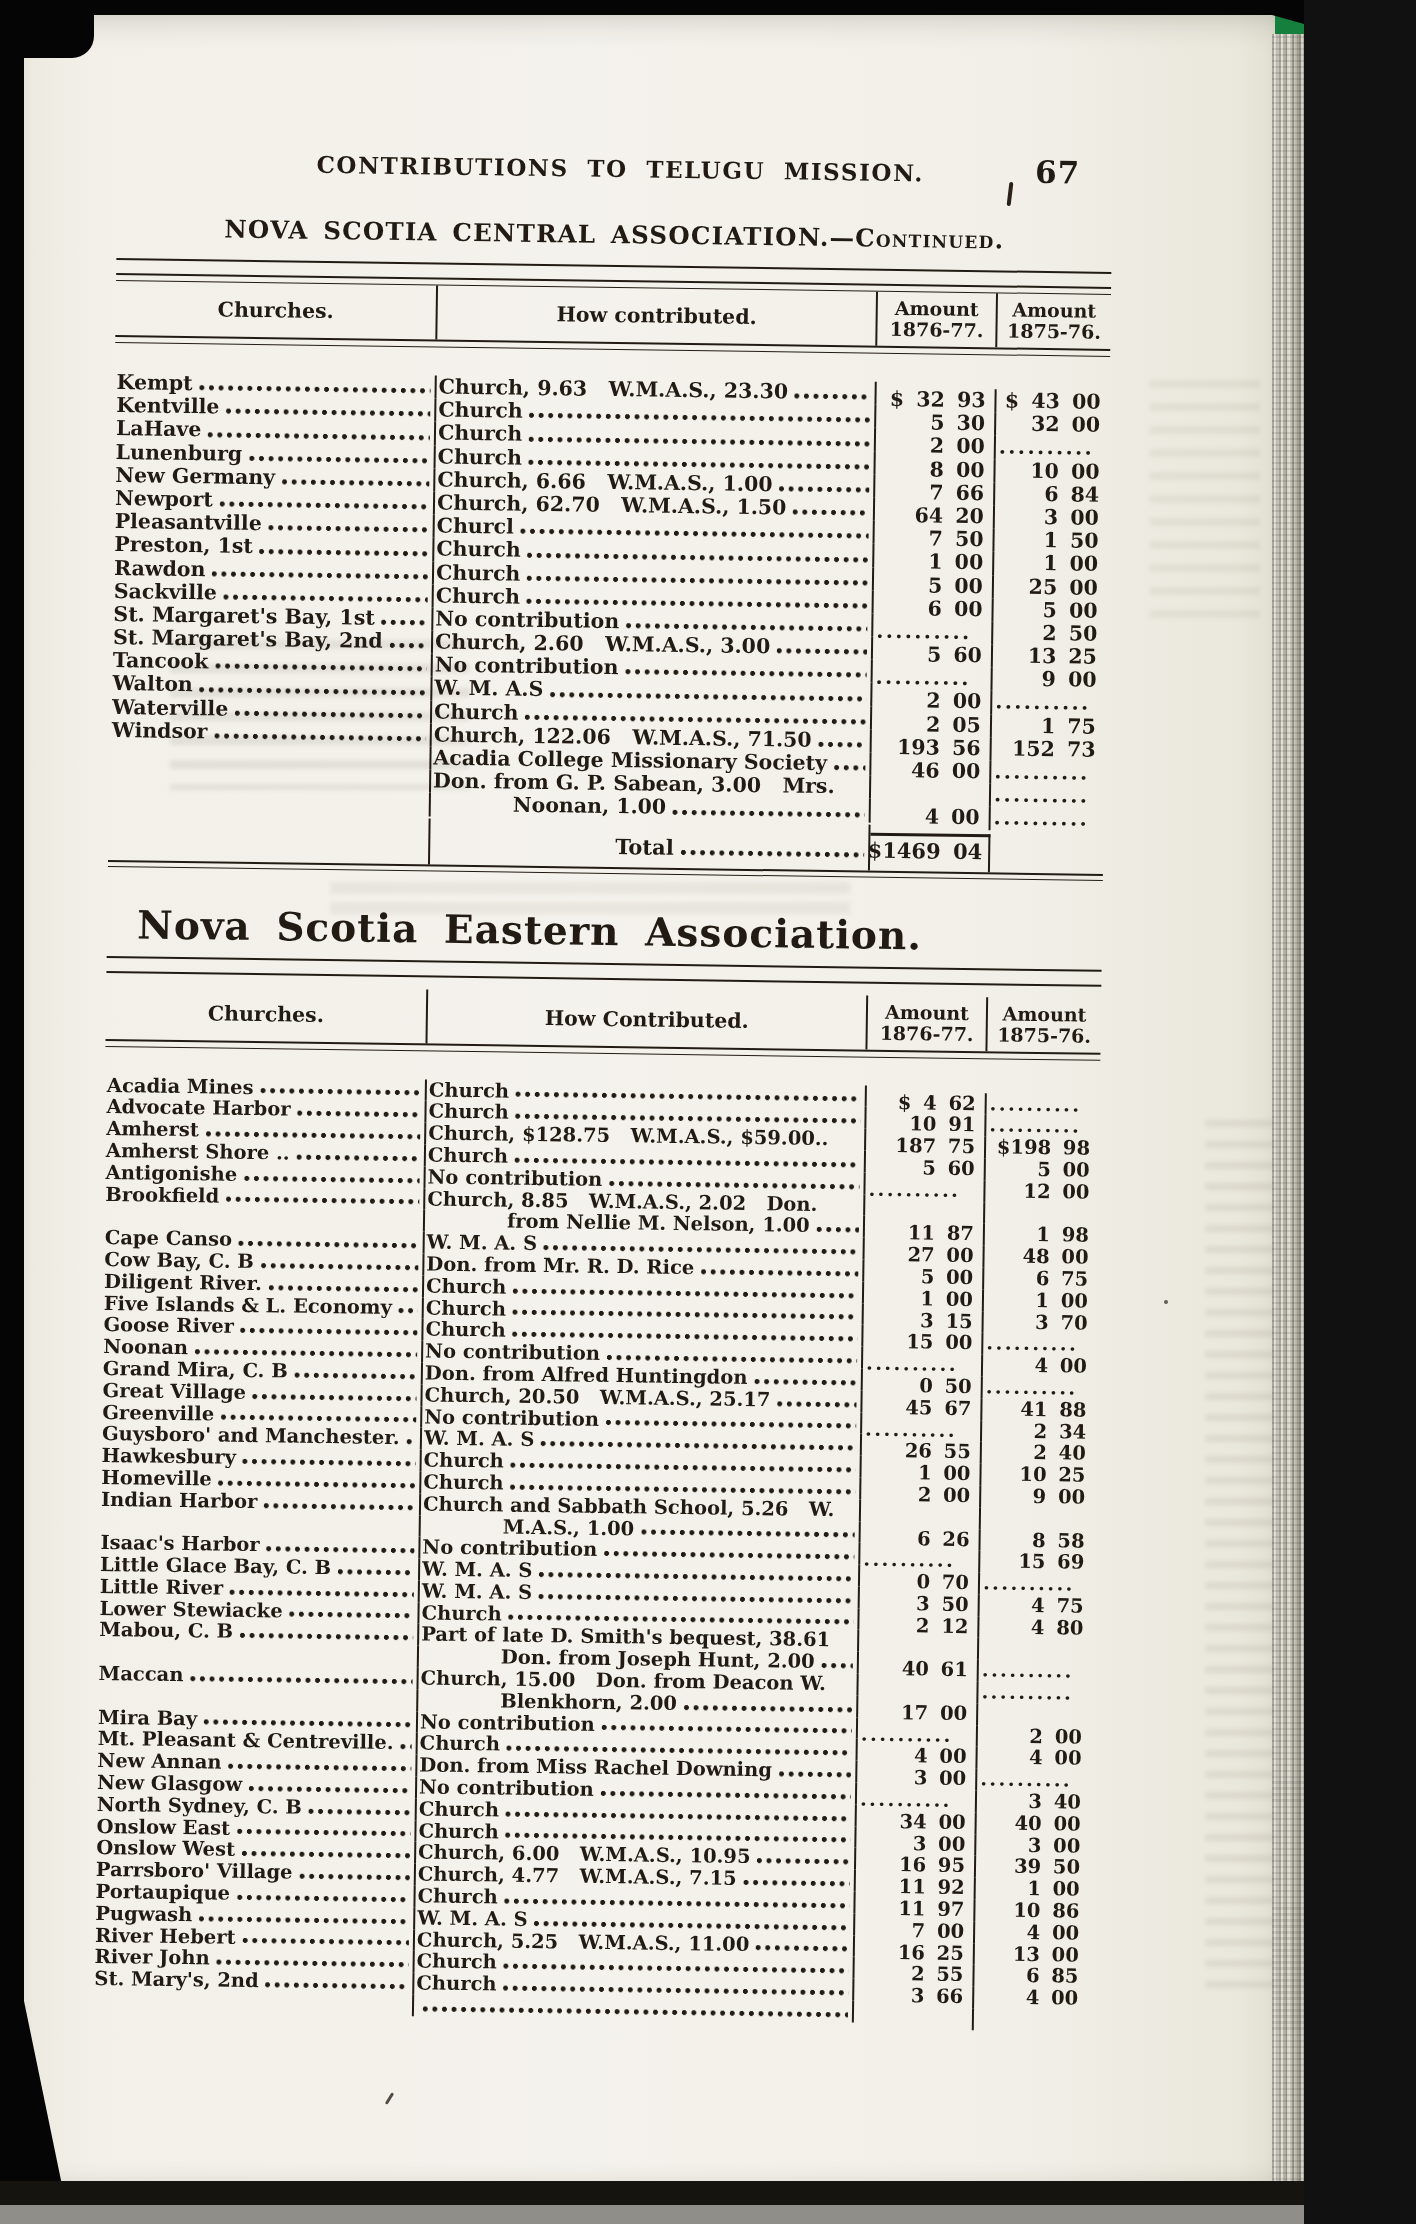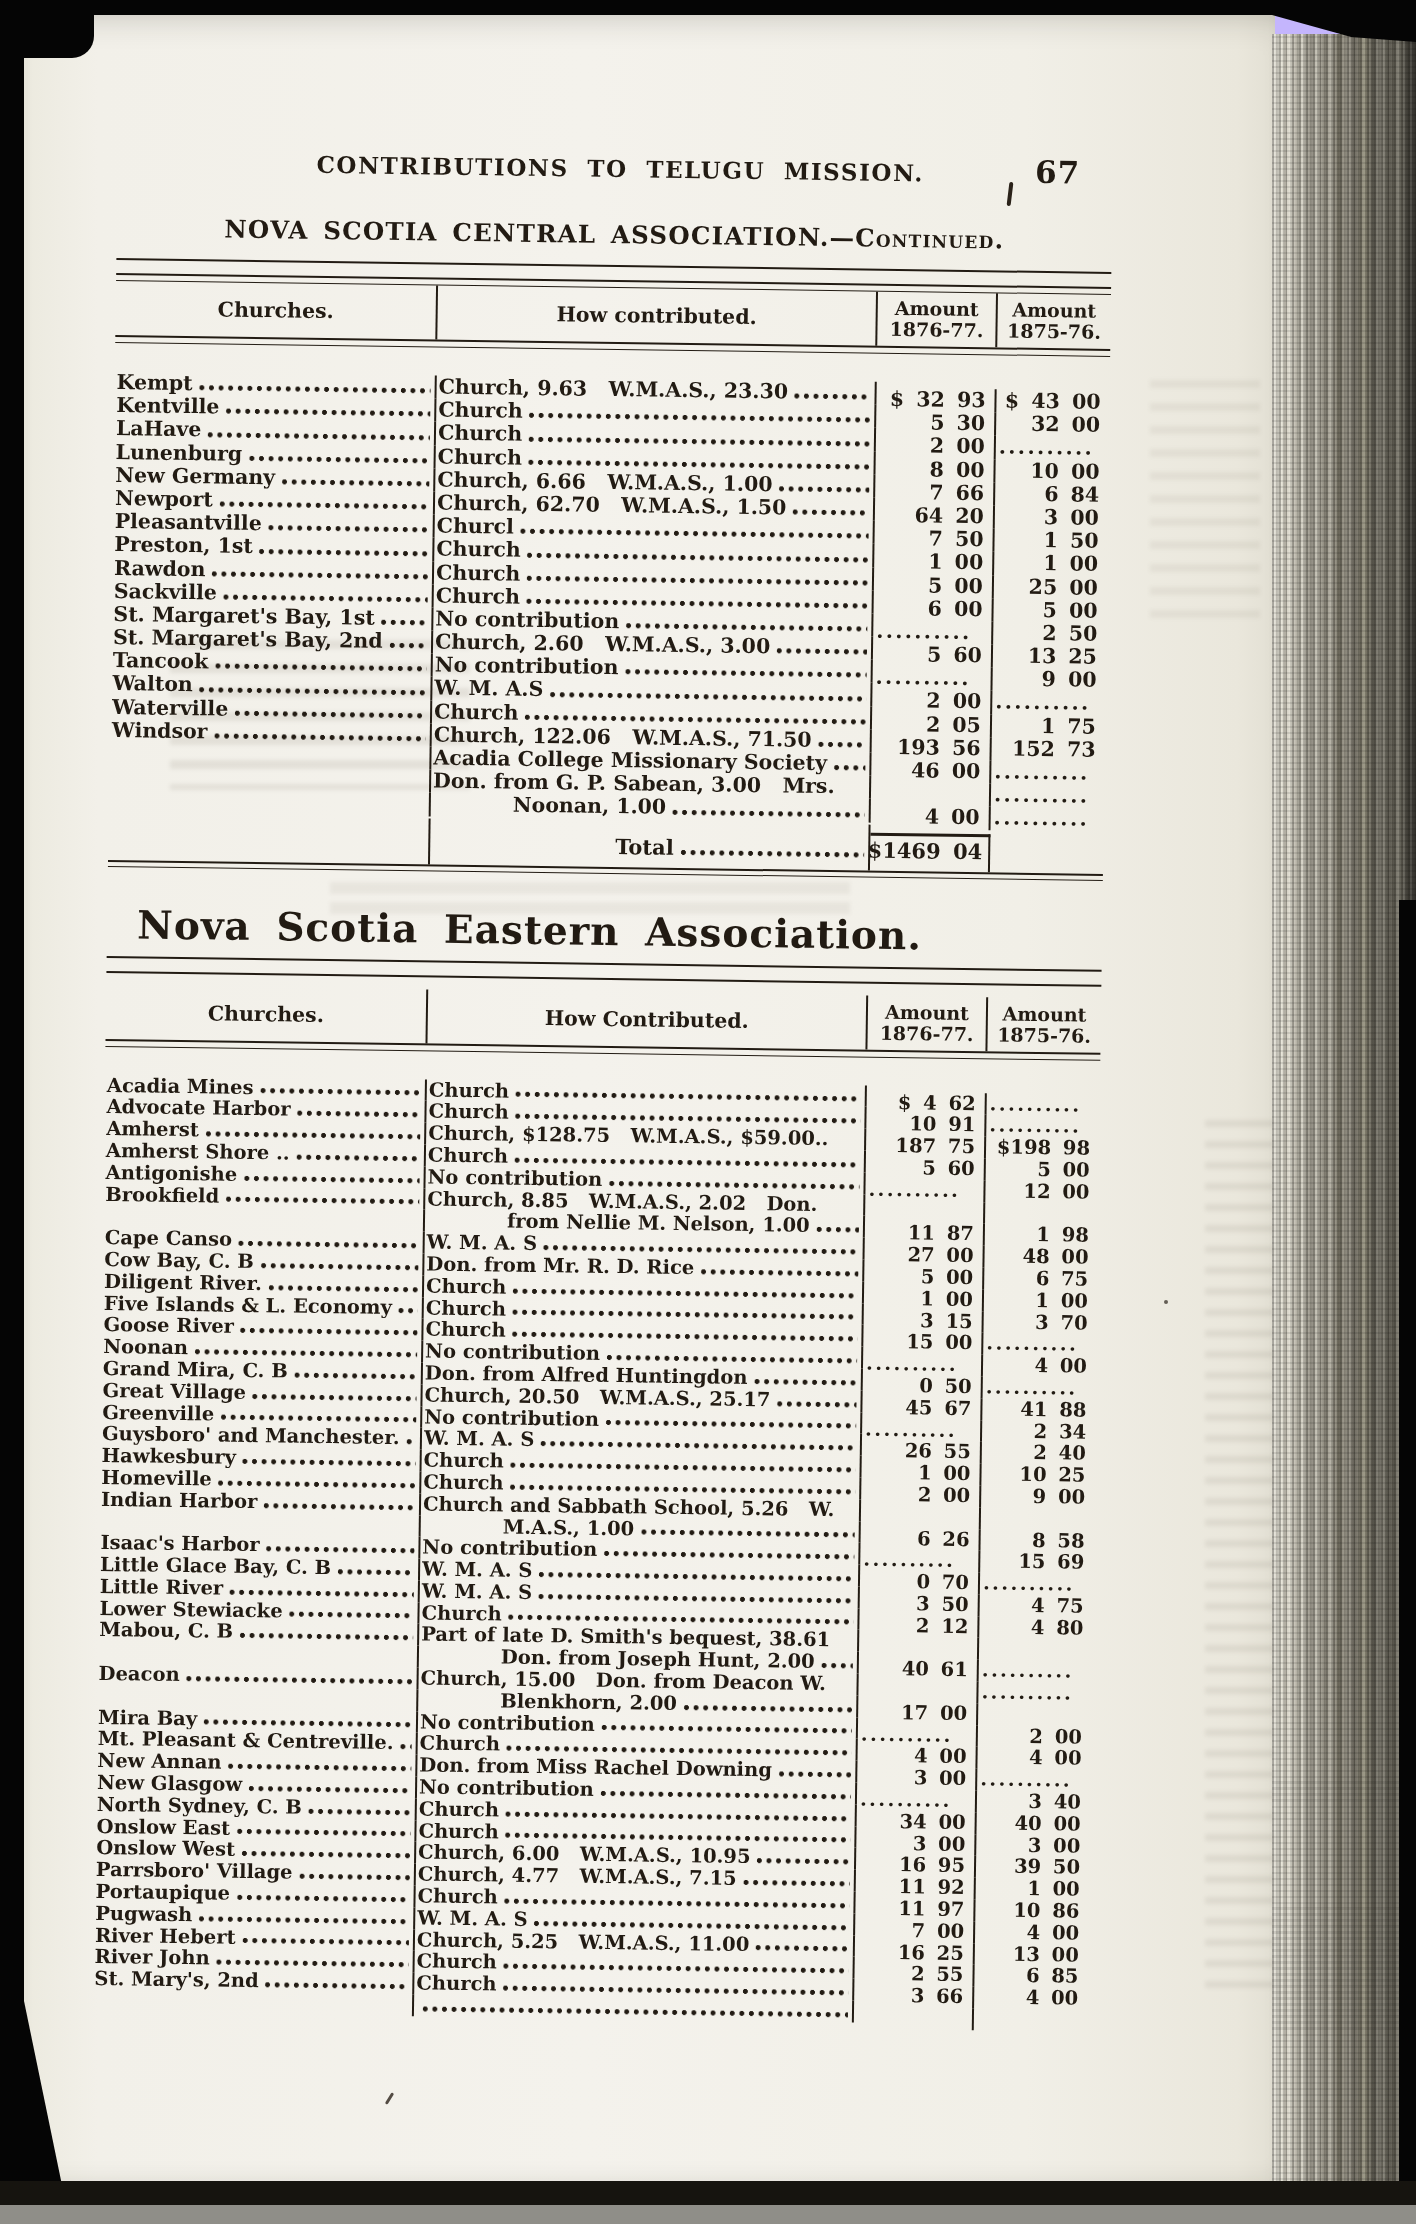--- a/index.html
+++ b/index.html
@@ -1,20 +1,20 @@
 <!DOCTYPE html>
 <html><head>
 <meta charset="utf-8">
 <style>
   :root{
     --ink:#221b13;
     --paper:#f2f0e9;
   }
   html,body{margin:0;padding:0;background:#111;}
-  .stage{position:relative;width:1416px;height:2224px;overflow:hidden;background:#c4b5fd;
+  .stage{position:relative;width:1304px;height:2224px;overflow:hidden;background:#15803d;
          font-family:"DejaVu Serif","Liberation Serif",serif;color:var(--ink);font-weight:700;}
 
   
   .paper{position:absolute;left:22px;top:13px;width:1253px;height:2172px;
          background:linear-gradient(90deg,#eceadf 0%,#f2f0e9 6%,#f4f2ec 45%,#f1efe7 80%,#eae7dc 97%,#e2dfd3 100%);
          box-shadow:inset 0 26px 36px -28px rgba(40,35,25,.30), inset 0 -18px 30px -24px rgba(40,35,25,.22);}
   .edge-texture{position:absolute;left:1272px;top:34px;width:144px;height:2152px;
     background:linear-gradient(90deg,#efede4 0%,#d9d6cb 3%,#eceade 6%,#c9c5b8 9%,#e6e3d7 13%,
       #b2aea1 17%,#d6d3c6 21%,#9a968a 26%,#c2bfb2 31%,#8a8679 36%,#b5b1a4 41%,#767263 46%,
       #a39f92 52%,#6b675c 58%,#96927f 64%,#5f5c52 70%,#8b887c 76%,#555248 82%,#7d7a6e 88%,
@@ -698,21 +698,21 @@
             <div class="cell">
               <span class="ind"></span>
               <span class="nm">Don. from Joseph Hunt, 2.00</span>
               <span class="ld"></span>
             </div>
             <div class="am">40 61</div>
             <div class="am last dt">..........</div>
           </div>
           <div class="rw">
             <div class="cell">
-              <span class="nm">Deacon</span>
+              <span class="nm">Maccan</span>
               <span class="ld"></span>
             </div>
             <div class="cell">
               <span class="nm">Church, 15.00   Don. from Deacon W.</span>
             </div>
             <div class="am"></div>
             <div class="am last dt">..........</div>
           </div>
           <div class="rw">
             <div class="cell"></div>

